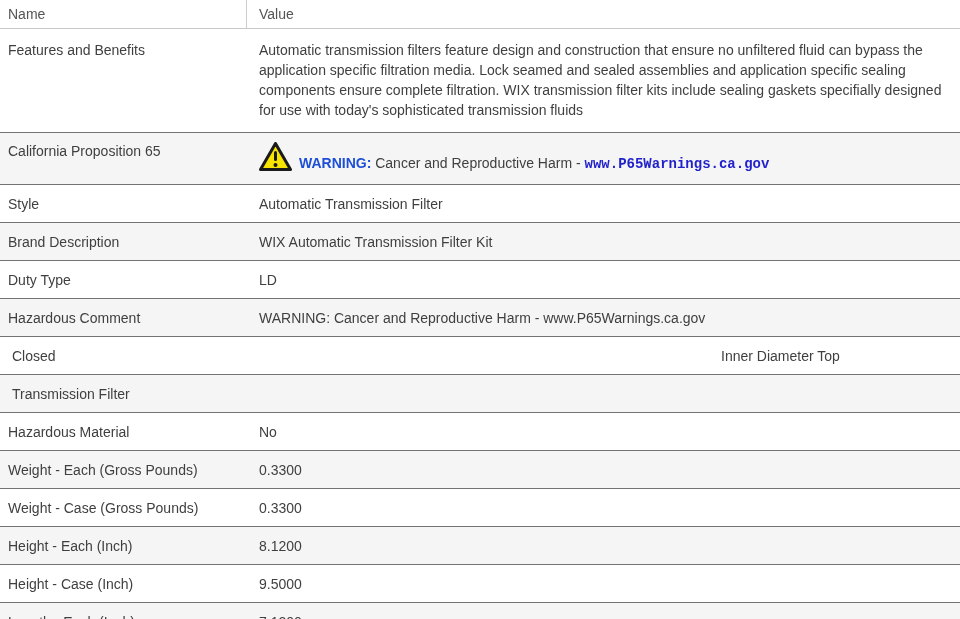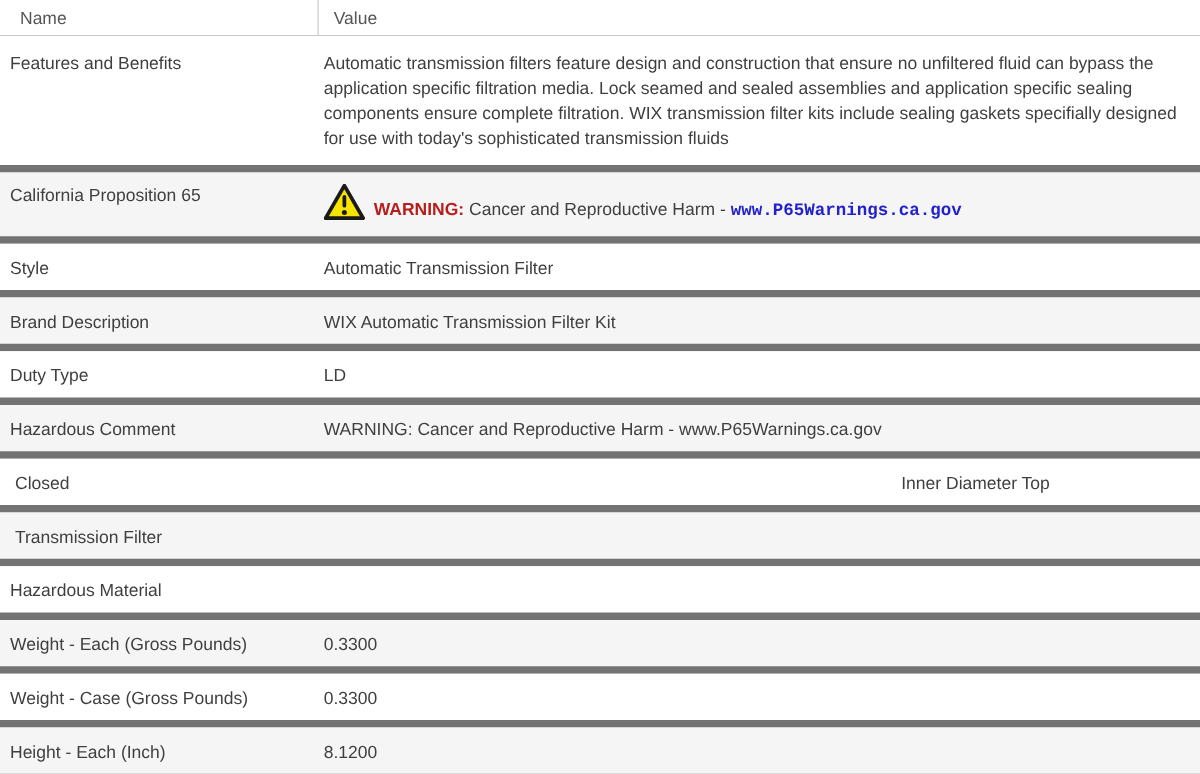--- a/index.html
+++ b/index.html
@@ -15,42 +15,41 @@
   }
   .spec-table { width: 960px; }
 
   
   .thead {
     display: flex;
     height: 28px;
     border-bottom: 1px solid #c9c9c9;
     color: #555555;
     background: #ffffff;
-    padding-left: 8px;
   }
   .thead .col-name {
     width: 247px;
     box-sizing: border-box;
     padding-left: 8px;
     display: flex;
     align-items: center;
     border-right: 1px solid #cccccc;
     flex-shrink: 0;
   }
   .thead .col-value {
     flex: 1;
     display: flex;
     align-items: center;
     padding-left: 12px;
   }
 
   
   .tbody .row {
     display: flex;
-    border-bottom: 6px solid #737373;
+    border-bottom: 1px solid #737373;
     background: #ffffff;
   }
   .tbody .row:nth-child(even) { background: #f5f5f5; }
   .cell {
     padding-top: 10px;
     padding-bottom: 9px;
     line-height: 18px;
   }
   .cell.name {
     width: 247px;
@@ -64,21 +63,21 @@
     padding-left: 12px;
     padding-right: 6px;
   }
   .row.multiline .cell { padding-top: 11px; padding-bottom: 12px; line-height: 20px; }
 
   
   .row.warning-row .cell { padding-top: 9px; padding-bottom: 9px; }
   .warn-wrap { display: flex; align-items: flex-end; }
   .warn-wrap .tri-icon { margin-right: 7px; flex-shrink: 0; }
   .warn-wrap .warn-text { padding-bottom: 2px; white-space: pre-wrap; }
-  .bold { font-weight: bold; color: #b91c1c; }
+  .bold { font-weight: bold; color: #1d4ed8; }
   a.p65-link {
     font-weight: bold;
     color: #2222cc;
     text-decoration: none;
     cursor: pointer;
     font-family: Liberation Mono, monospace;
   }
 </style>
 </head>
 <body>
@@ -137,20 +136,21 @@
       <div class="cell value">Closed</div>
       <div class="cell name">Inner Diameter Top</div>
     </div>
 
     <div class="row">
       <div class="cell value">Transmission Filter</div>
     </div>
 
     <div class="row">
       <div class="cell name">Hazardous Material</div>
+      <div class="cell value">No</div>
     </div>
 
     <div class="row">
       <div class="cell name">Weight - Each (Gross Pounds)</div>
       <div class="cell value">0.3300</div>
     </div>
 
     <div class="row">
       <div class="cell name">Weight - Case (Gross Pounds)</div>
       <div class="cell value">0.3300</div>

